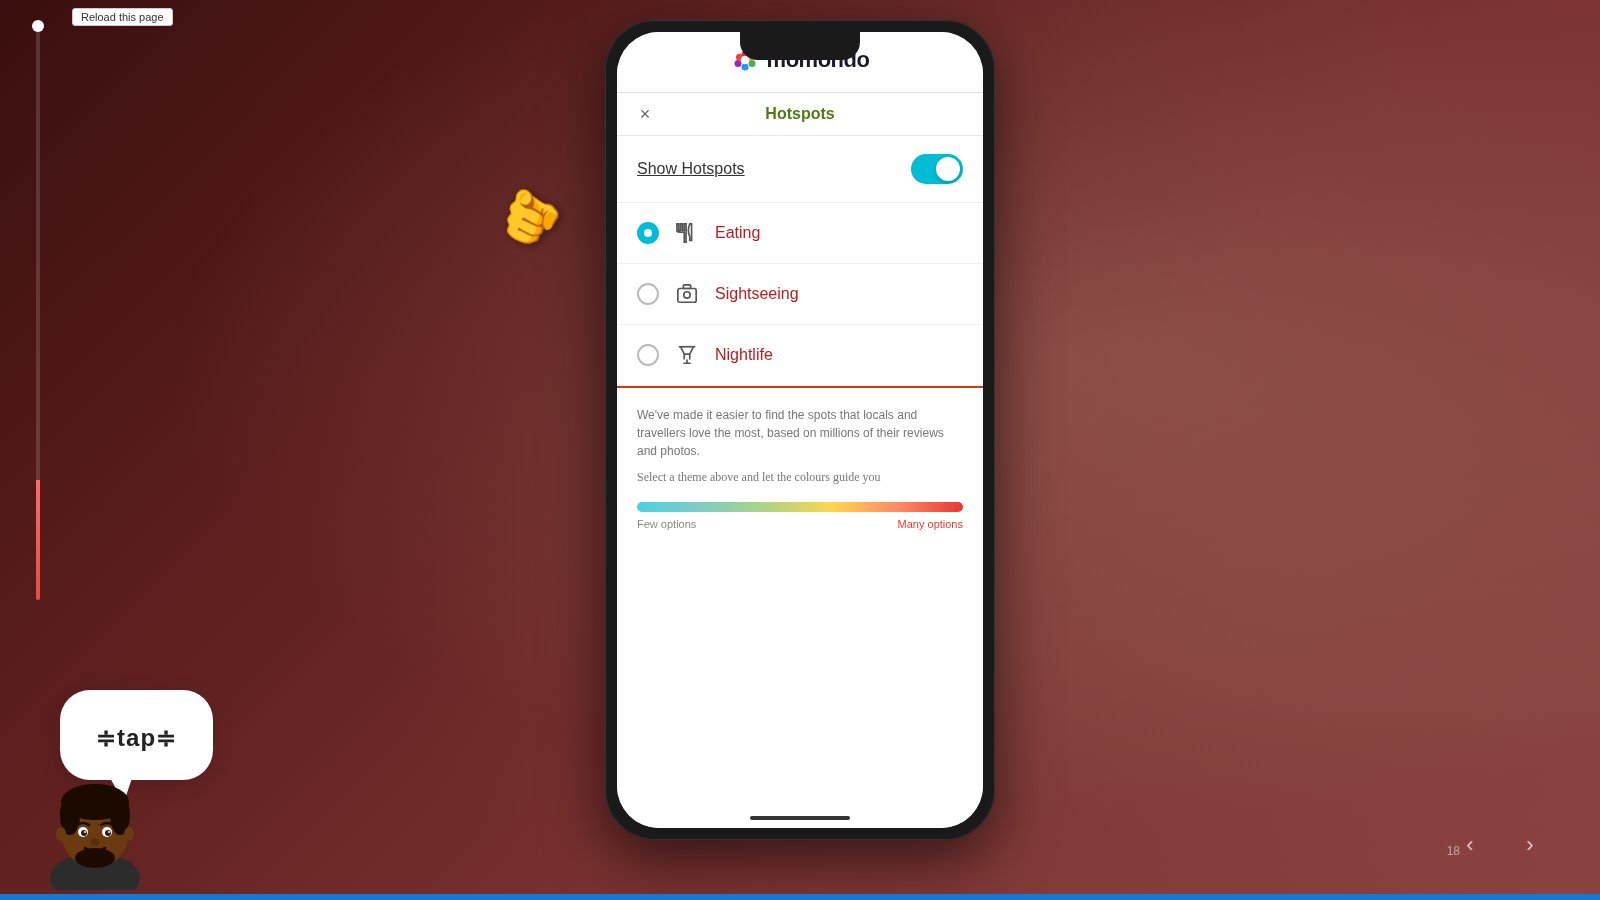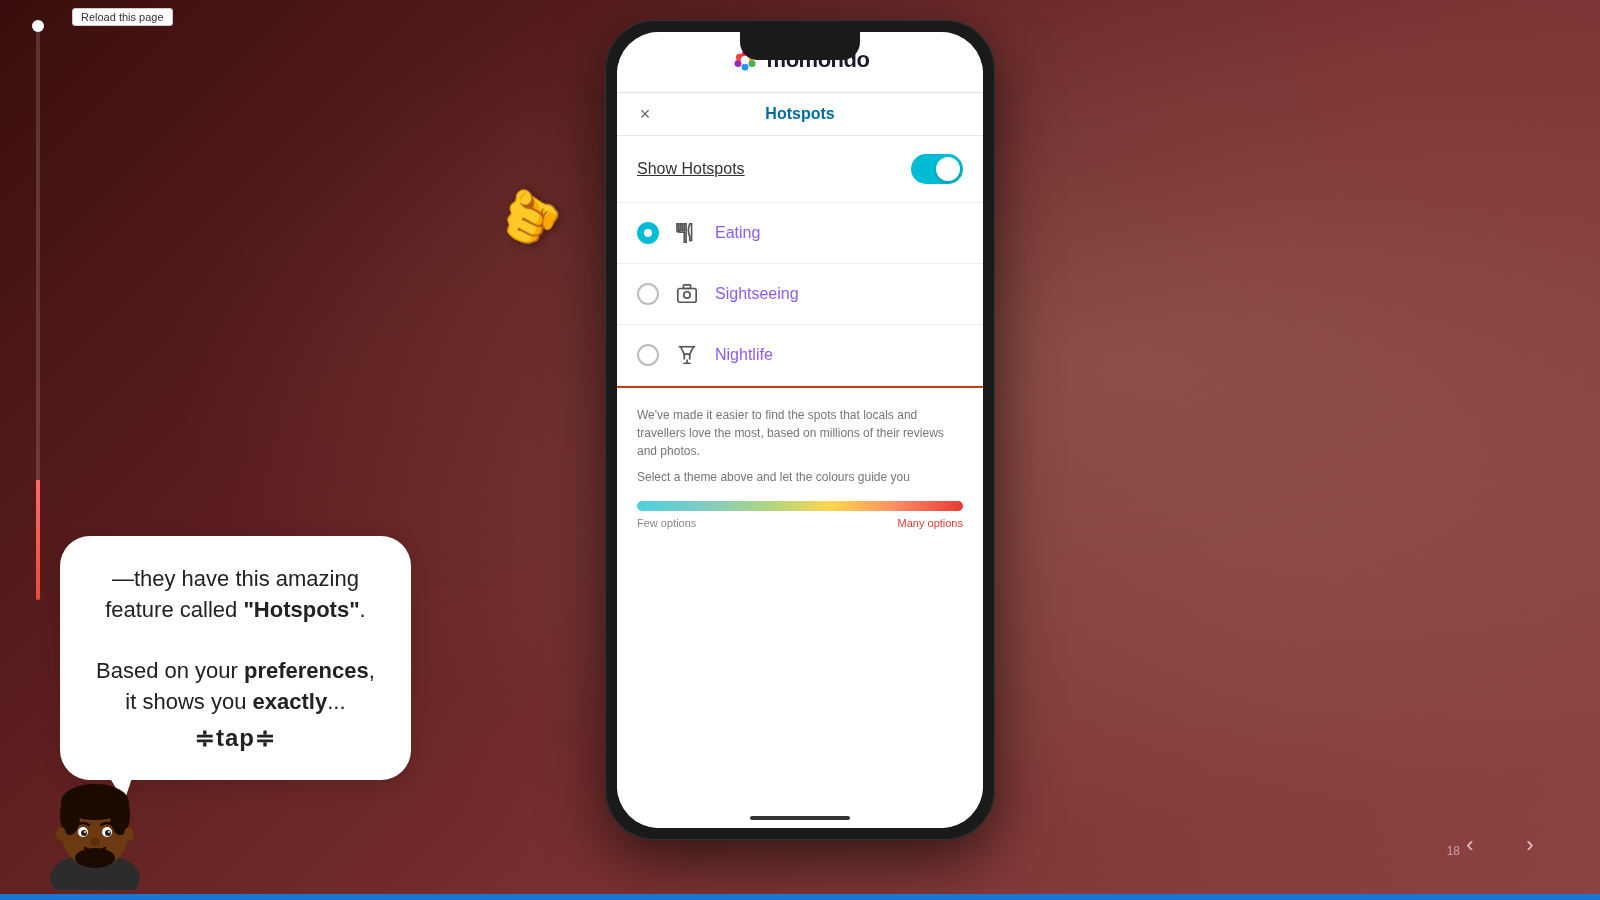--- a/index.html
+++ b/index.html
@@ -163,21 +163,21 @@
       display: flex;
       align-items: center;
       justify-content: center;
       font-size: 18px;
       color: #666;
       cursor: pointer;
     }
     .modal-title {
       font-size: 16px;
       font-weight: 600;
-      color: #0369a1;
+      color: #4d7c0f;
     }
 
     
     .scroll-content {
       flex: 1;
       overflow-y: auto;
       background: white;
     }
 
     
@@ -251,38 +251,39 @@
       width: 28px;
       height: 28px;
       display: flex;
       align-items: center;
       justify-content: center;
       font-size: 18px;
       color: #555;
     }
     .category-label {
       font-size: 16px;
-      color: #8b5cf6;
+      color: #b91c1c;
     }
 
     
     .info-section {
       padding: 18px 20px;
       border-top: 2px solid #c2410c;
     }
     .info-text {
       font-size: 12px;
       color: #777;
       line-height: 1.5;
       margin-bottom: 10px;
     }
     .info-subtitle {
       font-size: 12px;
       color: #777;
       margin-bottom: 9px;
+      font-family: Liberation Serif, serif;
     }
 
     
     .gradient-bar-container {
       margin-top: 17px;
     }
     .gradient-bar {
       height: 10px;
       border-radius: 5px;
       background: linear-gradient(to right, #4dd0e1, #80cbc4, #aed581, #ffd54f, #ff8a65, #e53935);
@@ -540,26 +541,20 @@
       <div class="home-indicator">
         <div class="home-bar"></div>
       </div>
 
     </div>
   </div>
 </div>
 
 <div class="speech-bubble-wrapper">
   <div class="speech-bubble">
-    <div class="bubble-text">
-      —they have this amazing<br>
-      feature called <em>"Hotspots"</em>.<br><br>
-      Based on your <em>preferences</em>,<br>
-      it shows you <em>exactly</em>...
-    </div>
     <div class="bubble-tap">≑tap≑</div>
   </div>
 </div>
 
 <div class="avatar-wrapper">
   <svg width="130" height="130" viewBox="0 0 130 130">
 
     <ellipse cx="65" cy="118" rx="45" ry="25" fill="#2c2c2c"></ellipse>
 
     <rect x="57" y="90" width="16" height="16" fill="#6b3a10" rx="4"></rect>

